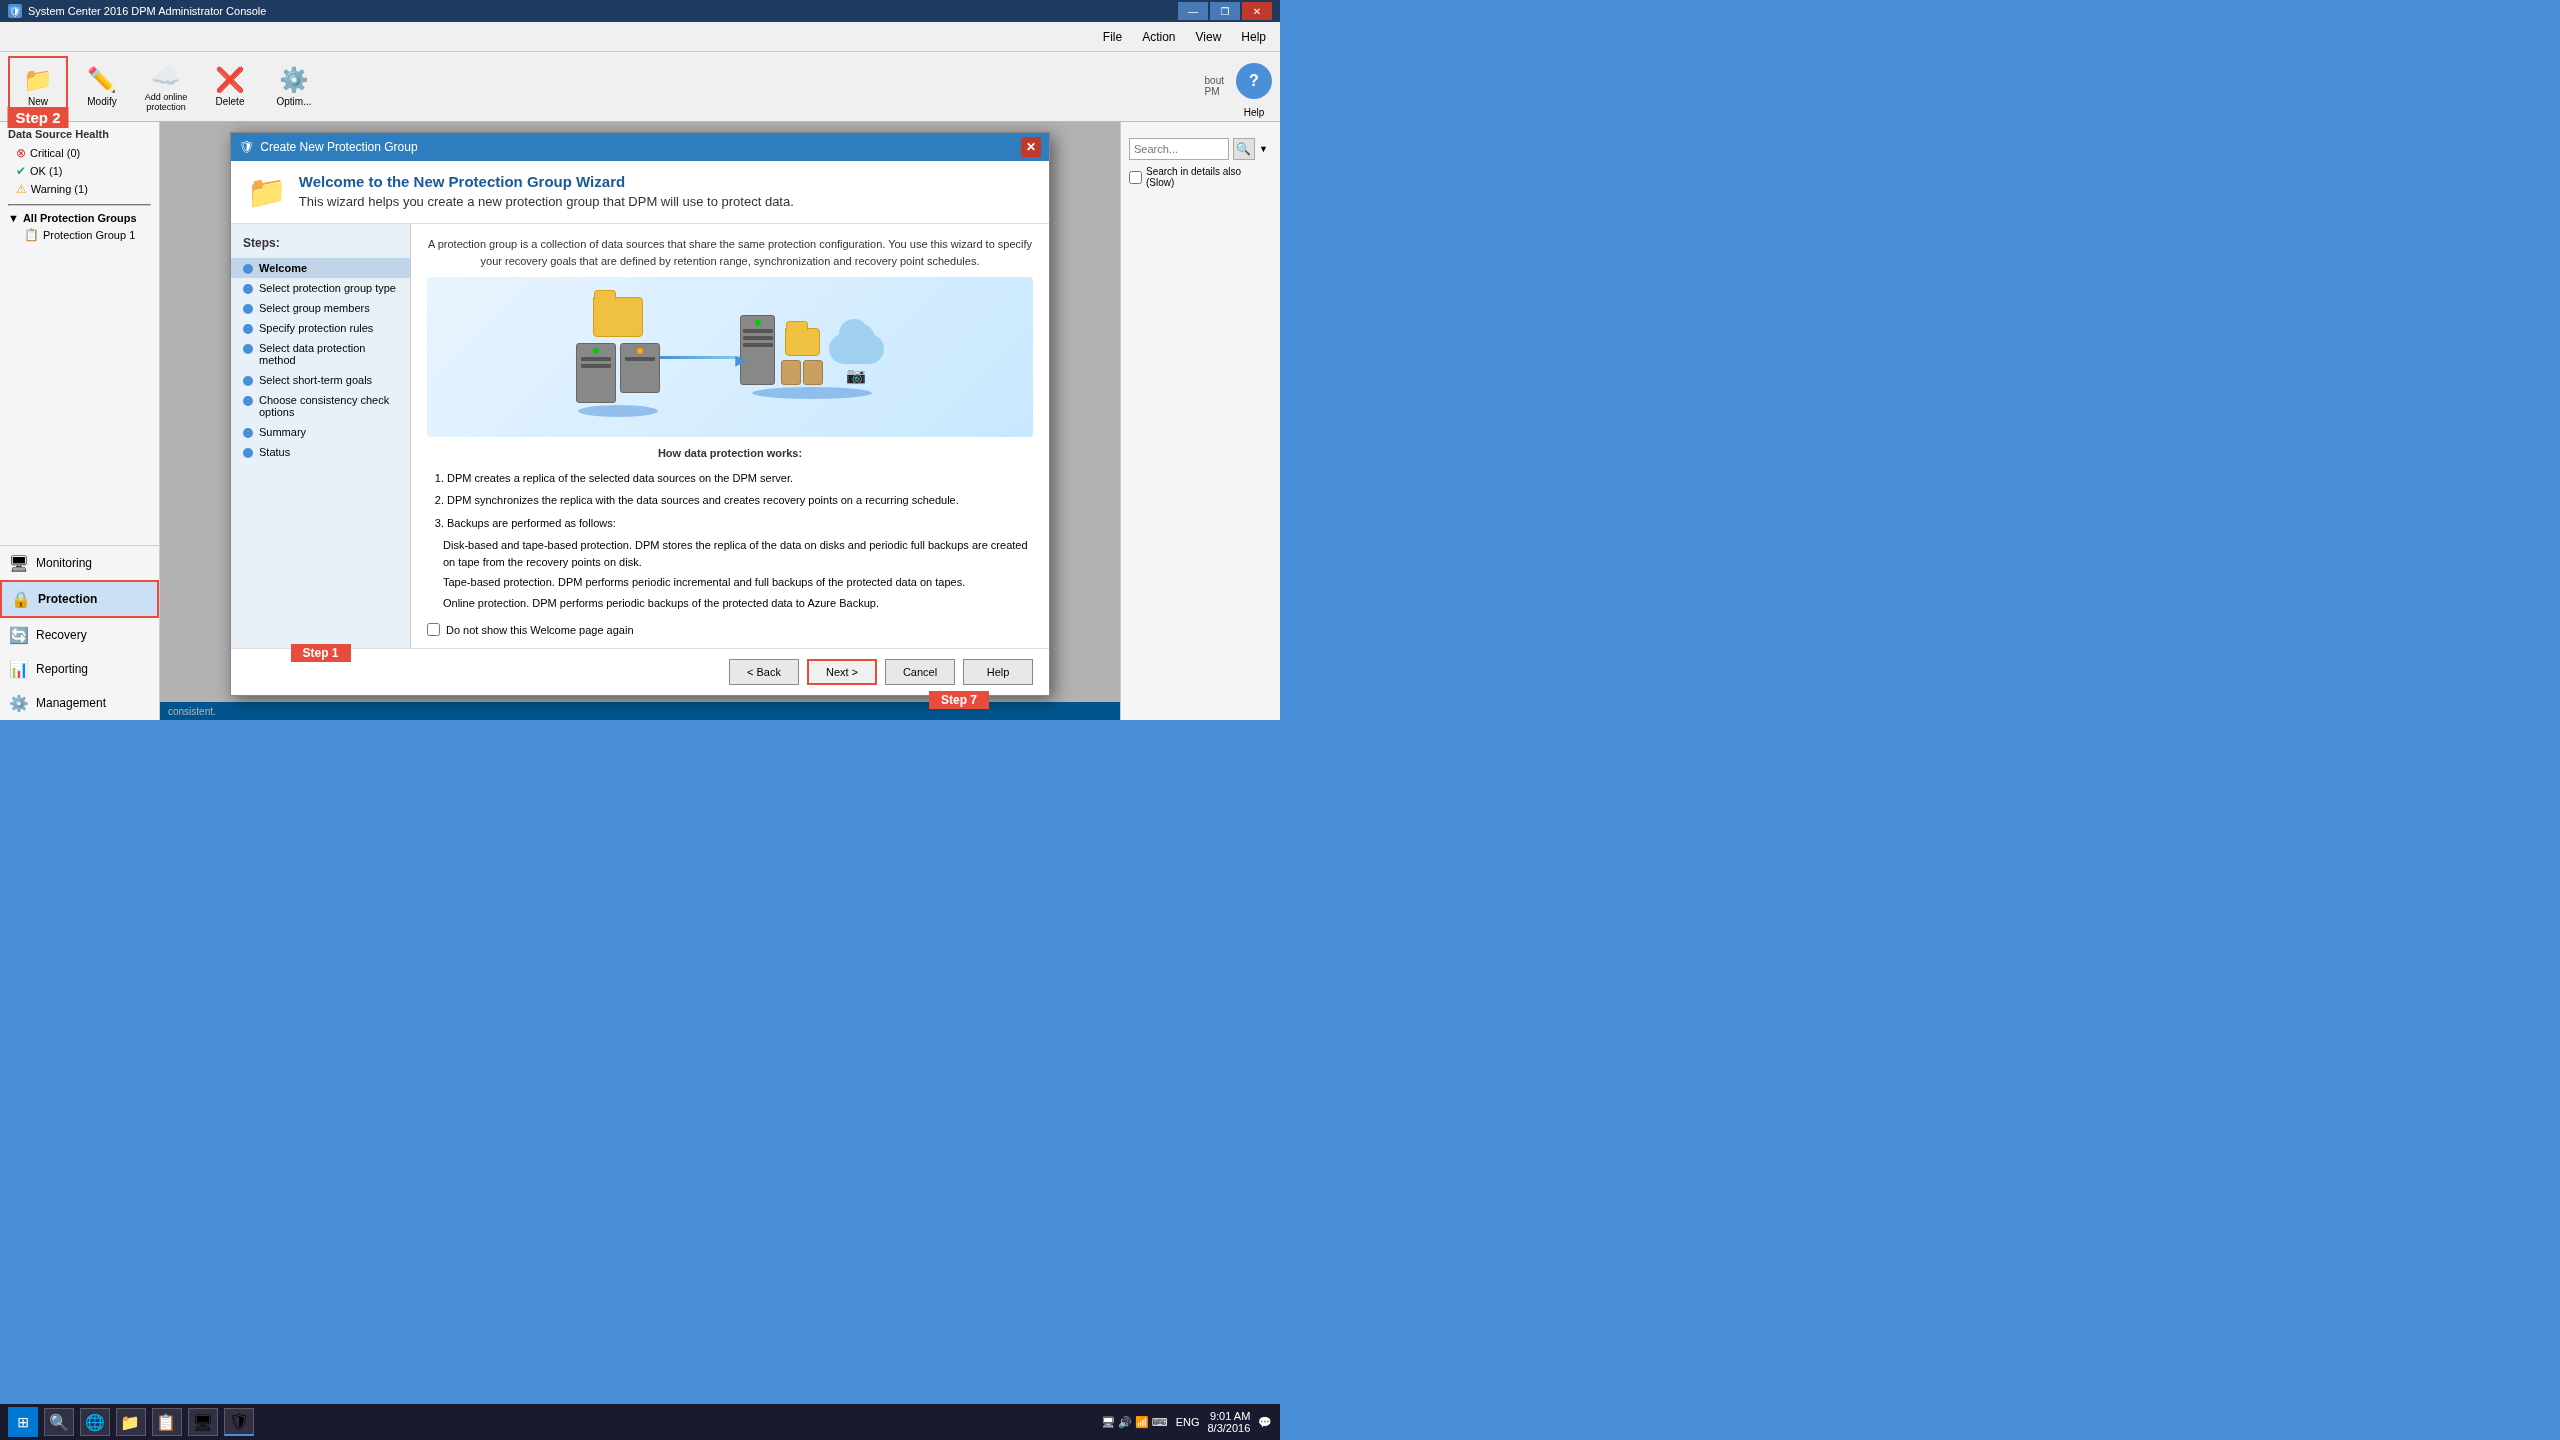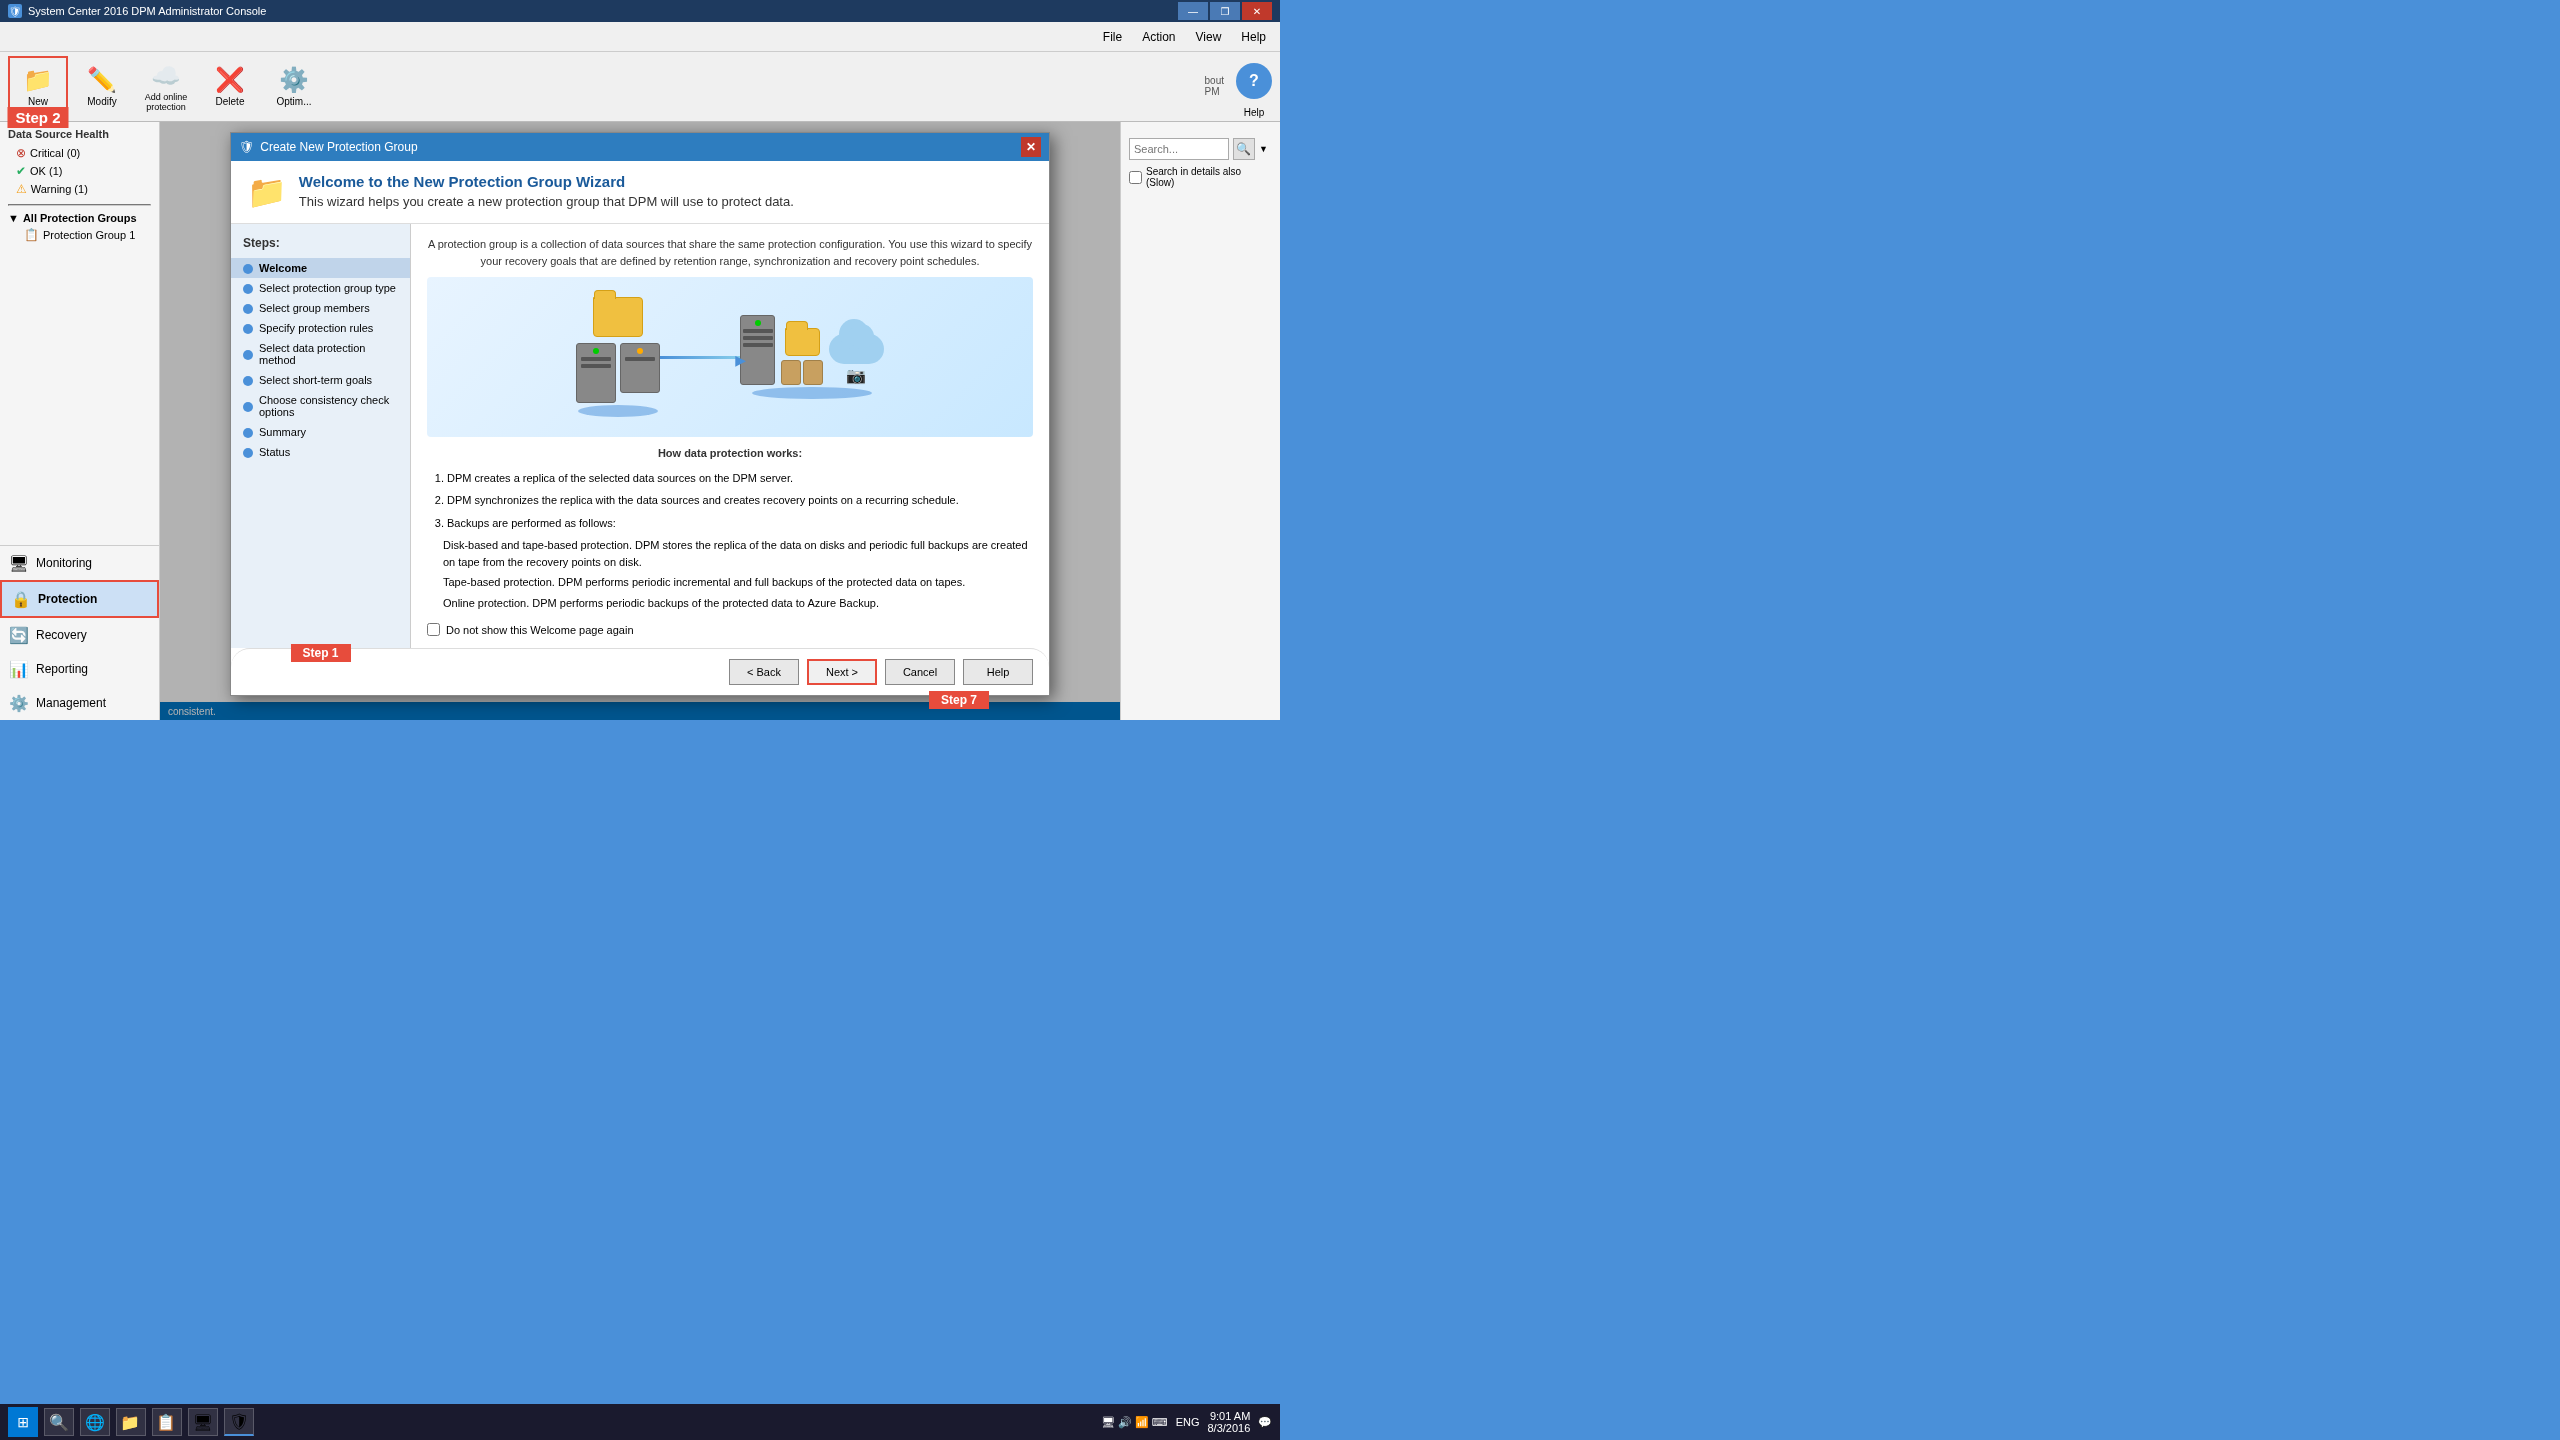--- a/index.html
+++ b/index.html
@@ -279,21 +279,21 @@
       position: relative;
     }
     .steps-title {
       font-size: 12px;
       font-weight: bold;
       padding: 4px 12px 8px;
       color: #333;
     }
     .step-item {
       display: flex;
-      align-items: center;
+      align-items: flex-start;
       padding: 4px 12px;
       font-size: 11px;
       cursor: pointer;
       gap: 6px;
     }
     .step-item.active { background: #c0d4ea; font-weight: bold; }
     .step-bullet {
       width: 10px;
       height: 10px;
       border-radius: 50%;
@@ -407,21 +407,20 @@
     .checkbox-row input { cursor: pointer; }
 
     
     .modal-footer {
       border-top: 1px solid #ddd;
       padding: 10px 16px;
       display: flex;
       justify-content: flex-end;
       gap: 8px;
       position: relative;
-      border-radius: 19px;
     }
     .footer-btn {
       min-width: 70px;
       height: 26px;
       padding: 0 12px;
       font-size: 11px;
       cursor: pointer;
       border: 1px solid #888;
       background: #e8e8e8;
     }

